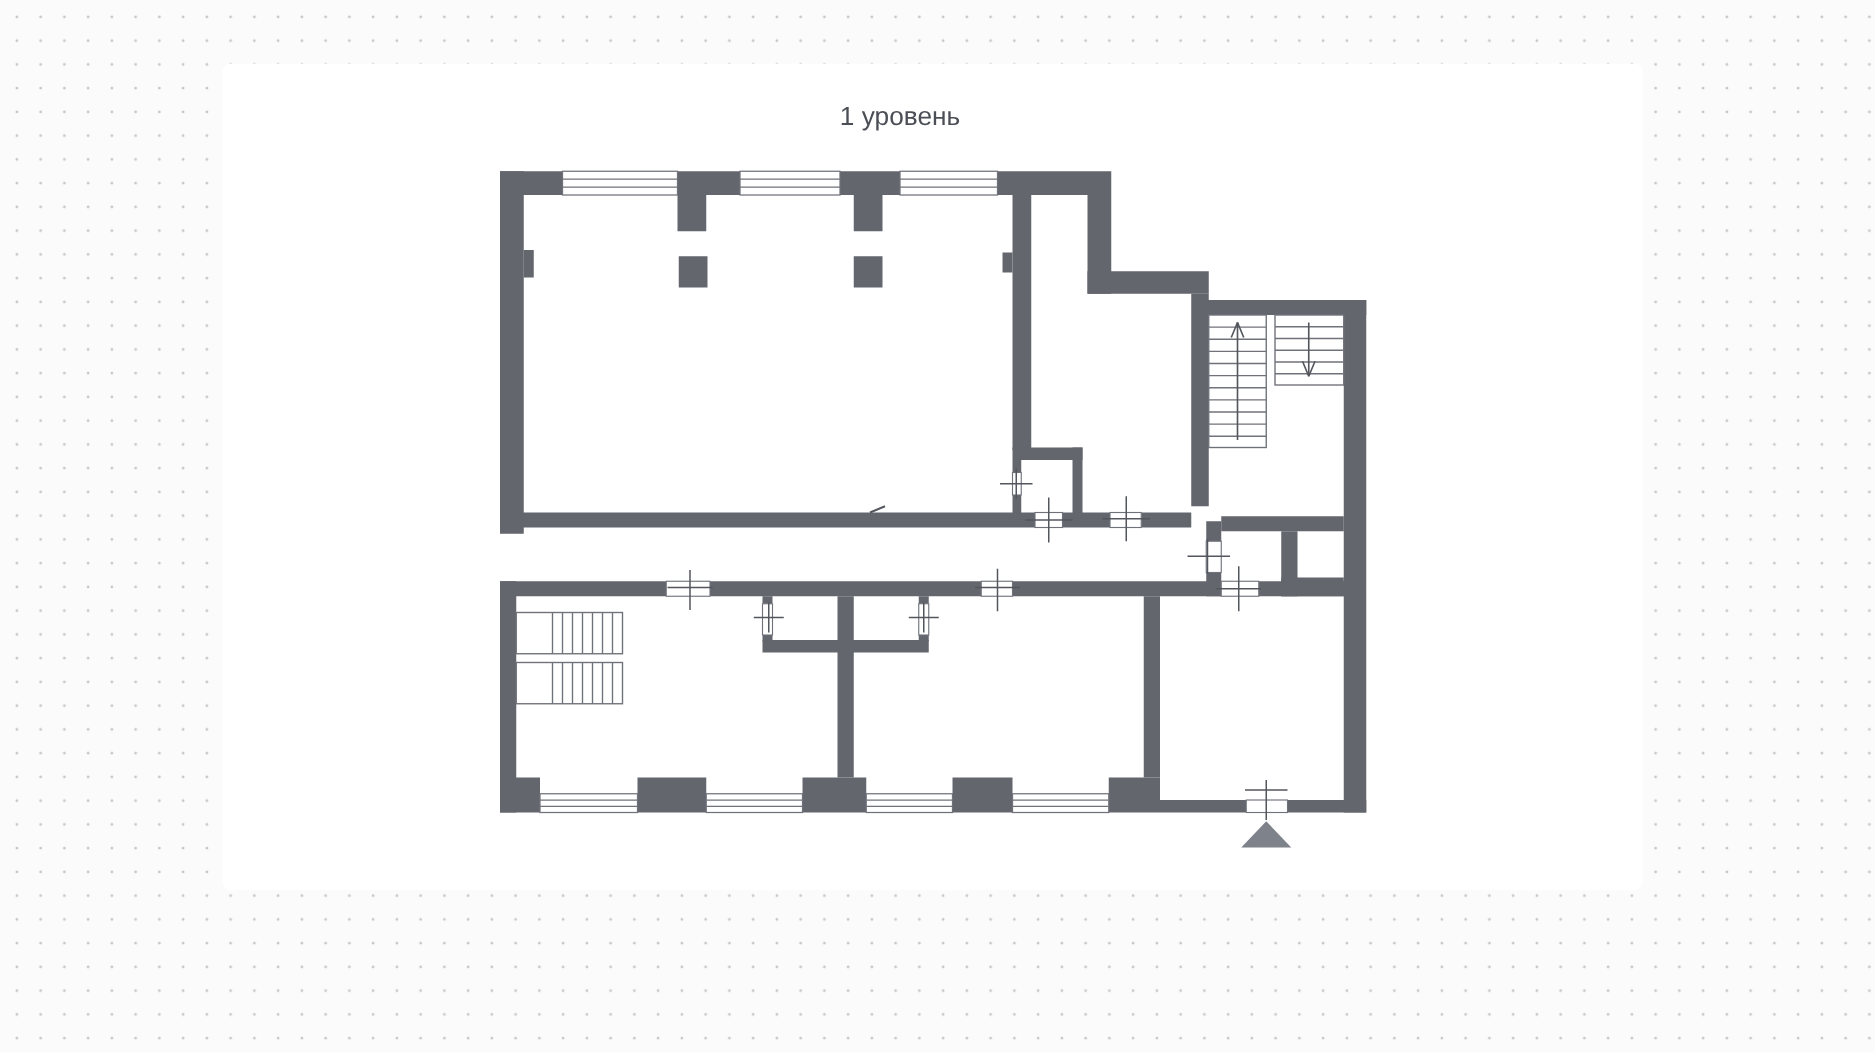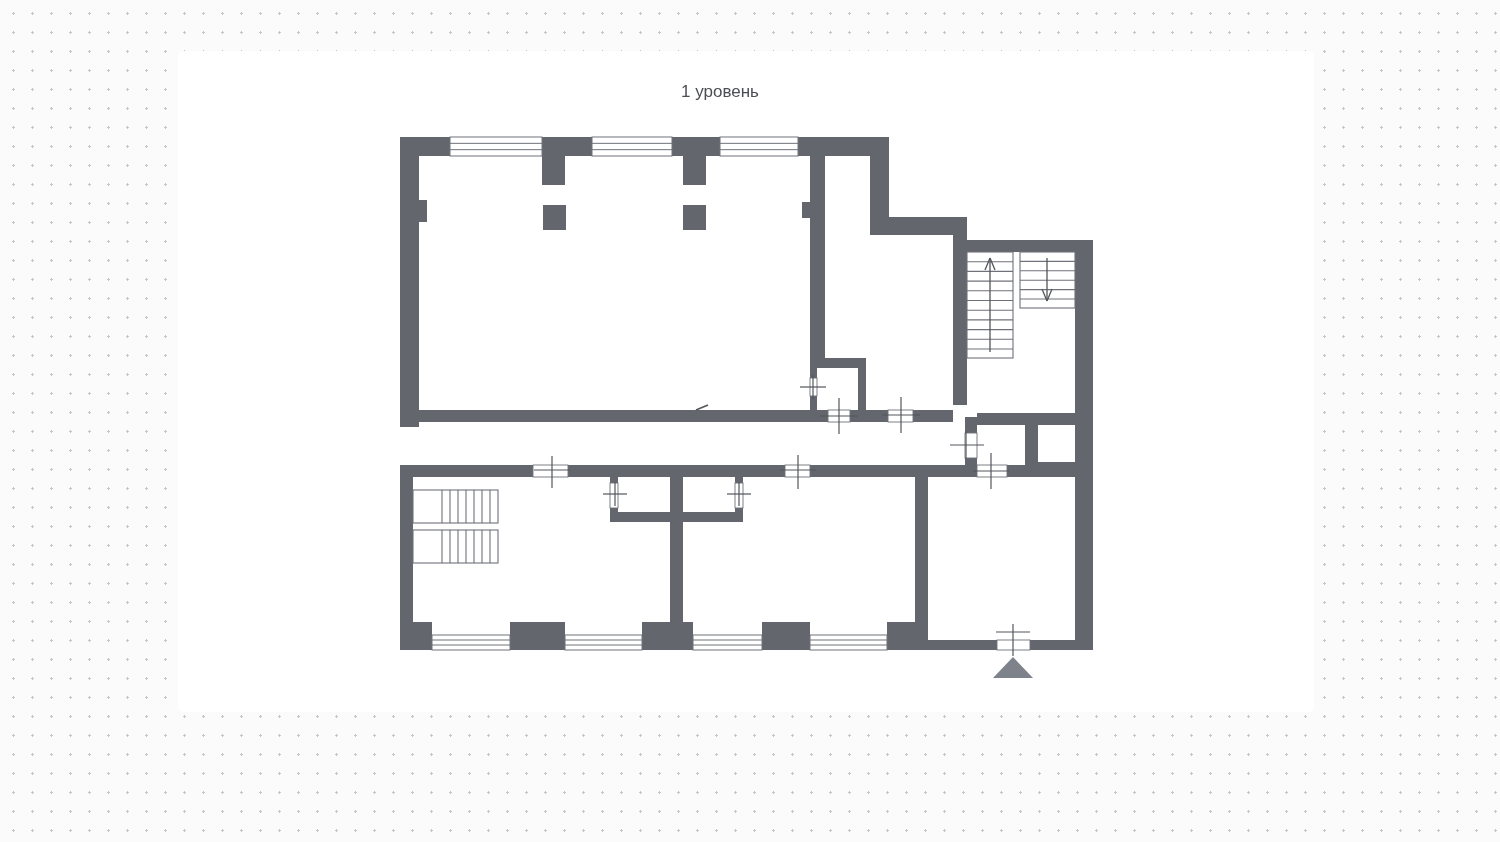--- a/index.html
+++ b/index.html
@@ -10,21 +10,21 @@
     background-size:19px 19px;
     background-position:4px 4px;
     font-family:"Liberation Sans",sans-serif;
   }
   .canvas{
     position:absolute;left:178px;top:51px;width:1136px;height:661px;
     background:#ffffff;border-radius:6px;
   }
   .plan-title{
     position:absolute;left:600px;top:82px;width:240px;
-    text-align:center;font-size:17px;color:#4b4f55;
+    text-align:center;font-size:21px;color:#4b4f55;
   }
   svg.plan{position:absolute;left:0;top:0;}
 </style>
 </head>
 <body>
 
 <div class="canvas"></div>
 
 <div class="plan-title">1 уровень</div>
 

